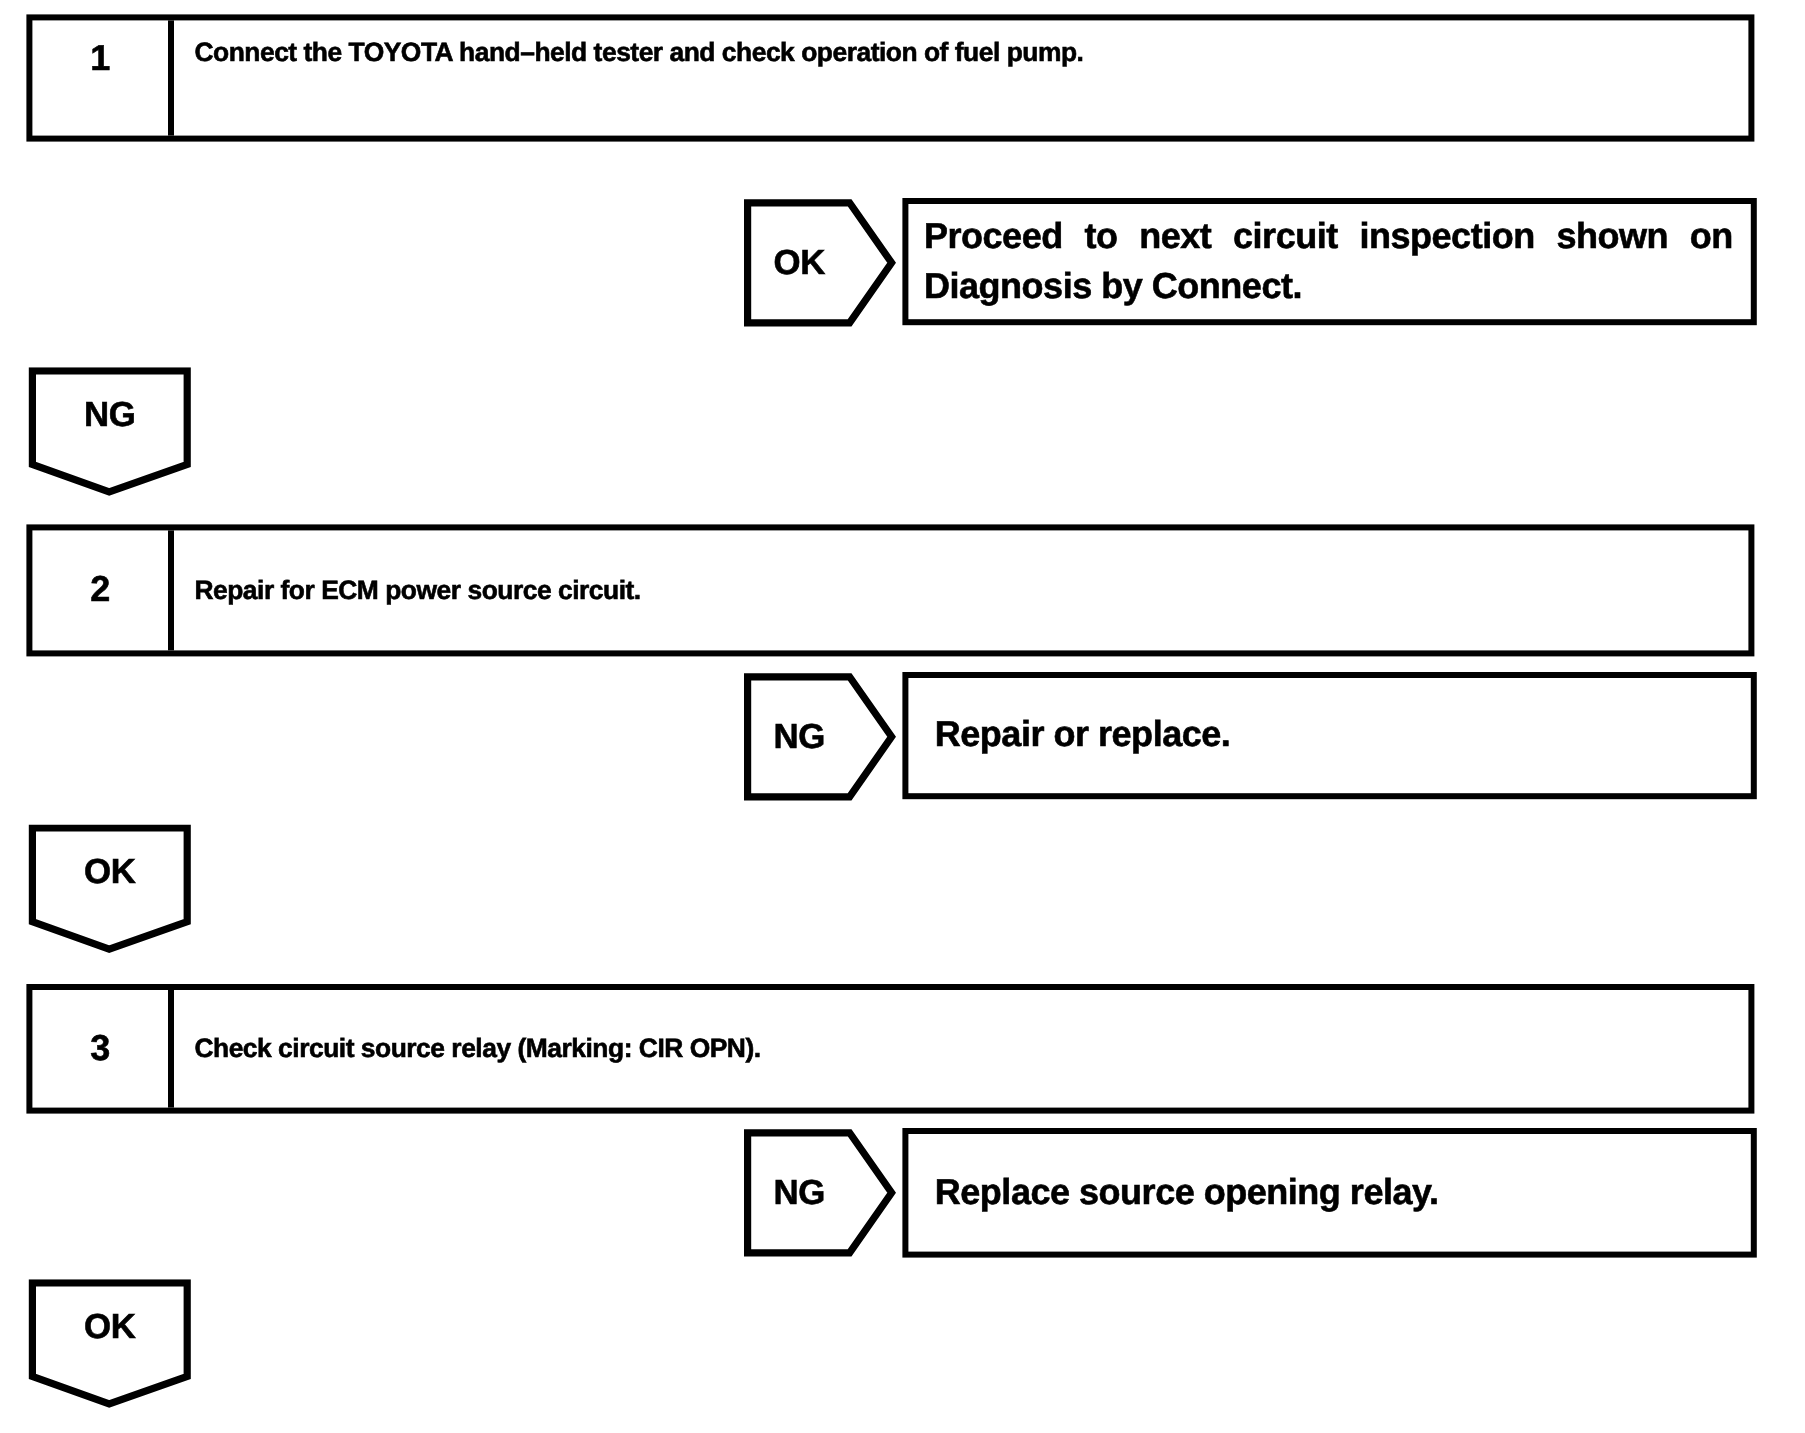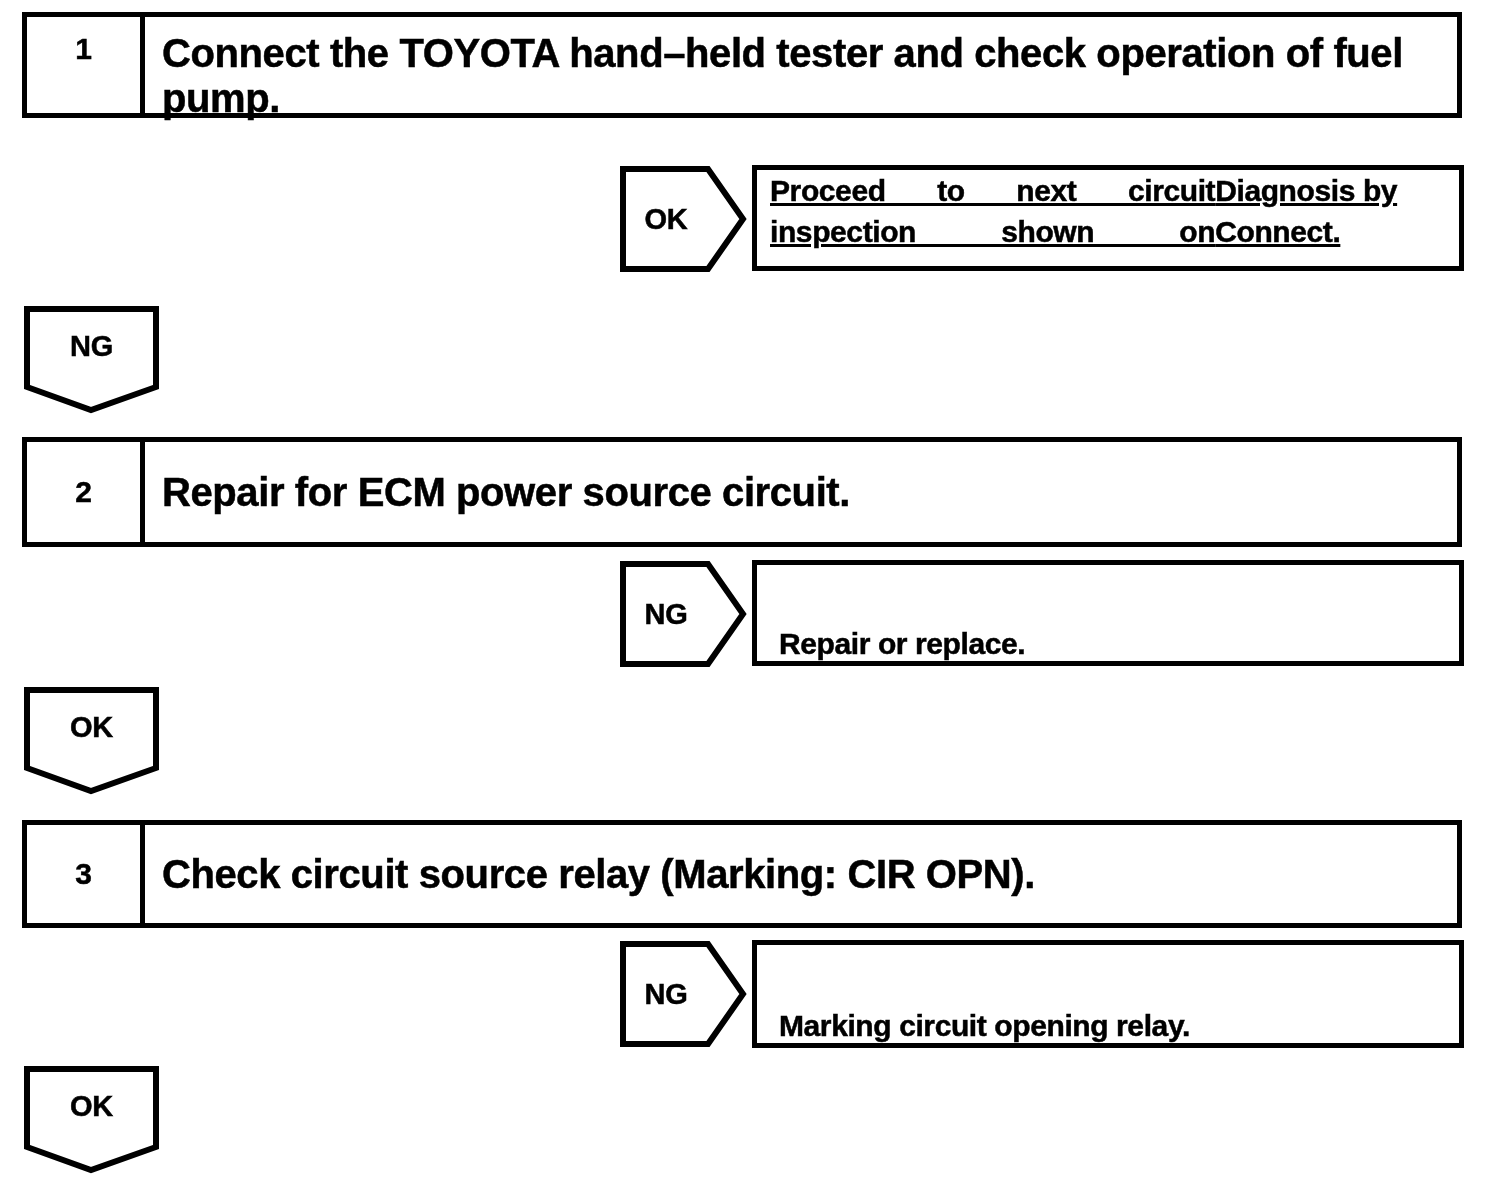--- a/index.html
+++ b/index.html
@@ -28,21 +28,21 @@
   .num-cell {
     flex: none;
     width: 113px;
     border-right: 5px solid #000;
     display: flex;
     justify-content: center;
   }
   .num { font-size: 30px; letter-spacing: -0.3px; }
   .instr {
     flex: 1;
-    font-size: 40px;
+    font-size: 22px;
     letter-spacing: -0.4px;
     padding-left: 17px;
     padding-right: 20px;
     display: flex;
   }
   .step-box.centered .num-cell { align-items: center; }
   .step-box.centered .instr { align-items: center; }
   .step-box.top-align .num-cell { align-items: flex-start; padding-top: 15px; }
   .step-box.top-align .instr { padding-top: 14px; }
 
@@ -67,28 +67,27 @@
   
   .result-box {
     position: absolute;
     left: 752px;
     width: 712px;
     box-sizing: border-box;
     border: 5px solid #000;
     background: #fff;
   }
   .result-box.single {
-    display: flex; align-items: flex-end;
+    display: flex; align-items: center;
     padding-left: 22px; padding-right: 12px;
     font-size: 30px; letter-spacing: -0.4px;
   }
   .result-box.multi {
-    display: flex; flex-direction: row; 
+    display: flex; flex-direction: column; justify-content: center;
     padding: 0 15px 0 13px;
-    text-decoration: underline;
   }
   .result-box .line {
     font-size: 30px; letter-spacing: -0.4px; line-height: 41px;
   }
   .result-box .line.justified {
     text-align: justify;
     text-align-last: justify;
     text-justify: inter-word;
   }
 </style>
@@ -153,21 +152,21 @@
     <div class="instr">Check circuit source relay (Marking: CIR OPN).</div>
   </div>
 
   <div class="tag-right" style="top:940px;">
     <svg width="127" height="108" viewBox="0 0 127 108">
       <polygon points="3,4 88,4 123,54 88,104 3,104" fill="#ffffff" stroke="#000000" stroke-width="6" stroke-linejoin="miter"></polygon>
     </svg>
     <div class="tag-label">NG</div>
   </div>
   <div class="result-box single" style="top:940px;height:108px;">
-    <span>Marking circuit opening relay.</span>
+    <span>Replace source opening relay.</span>
   </div>
 
   <div class="tag-down" style="top:1066px;">
     <svg width="137" height="108" viewBox="0 0 137 108">
       <polygon points="4,3 133,3 133,81 68,104 4,81" fill="#ffffff" stroke="#000000" stroke-width="6" stroke-linejoin="miter"></polygon>
     </svg>
     <div class="tag-label">OK</div>
   </div>
 
 </div>

